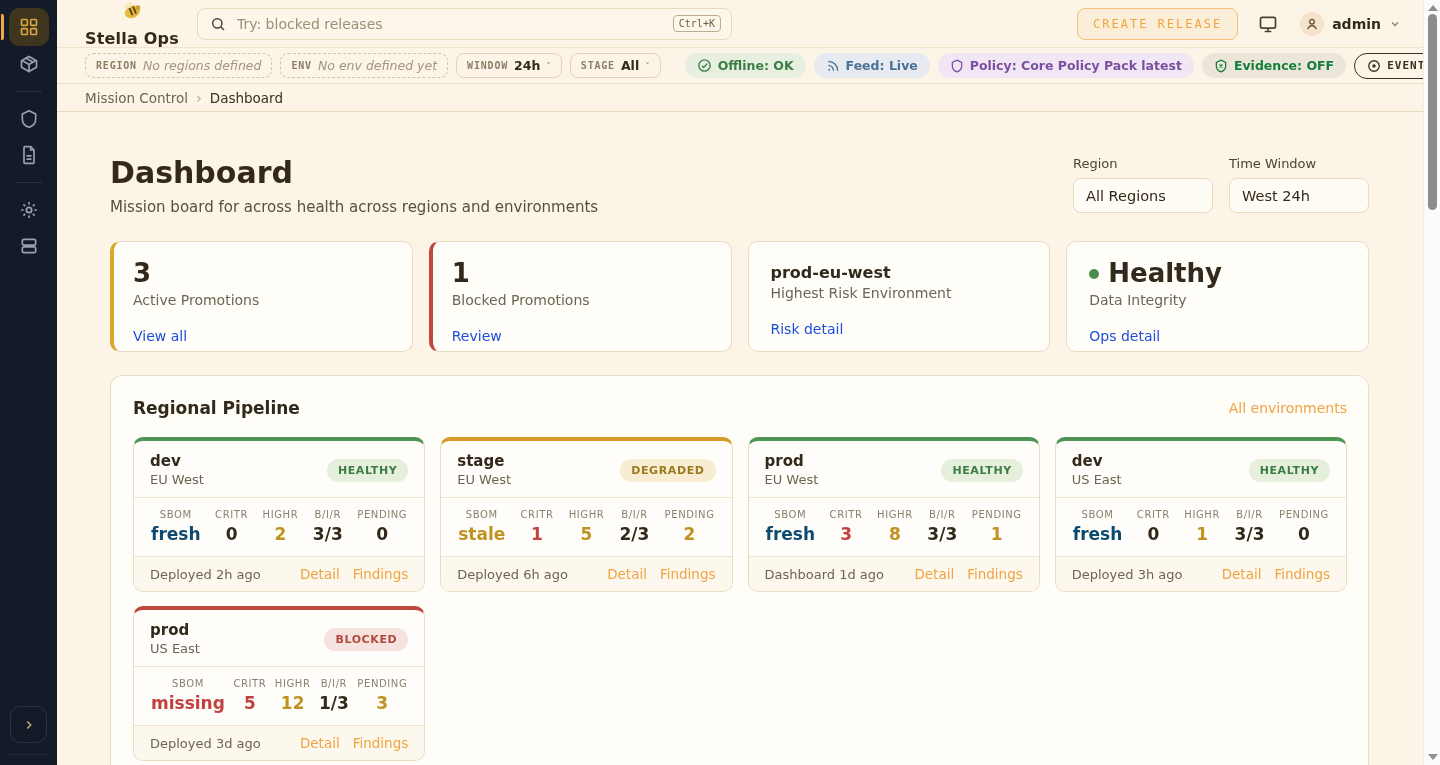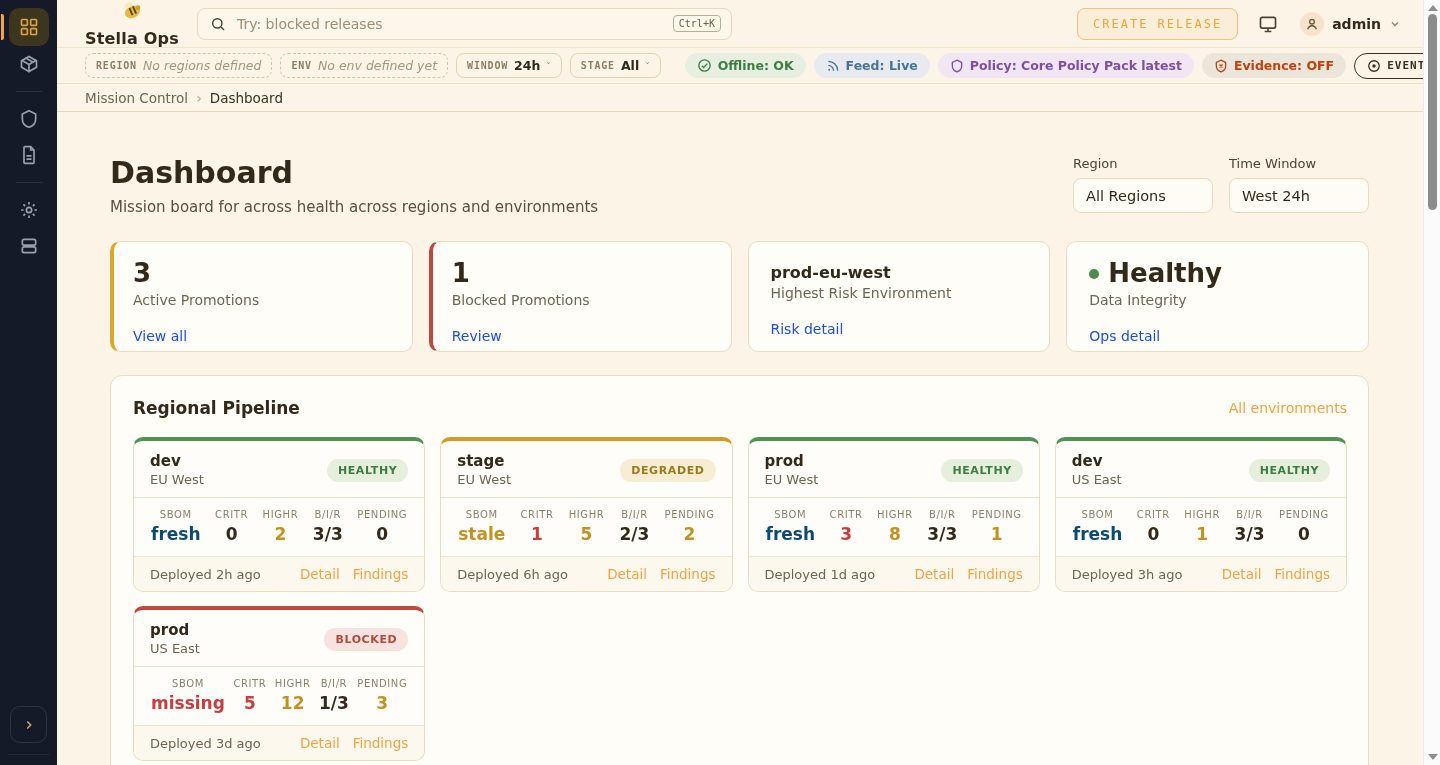--- a/index.html
+++ b/index.html
@@ -90,21 +90,21 @@
   .ctx-label { font-family:"DejaVu Sans Mono","Liberation Mono",monospace; font-size:10px; font-weight:bold; letter-spacing:0.8px; color:#8a7f66; }
   .ctx-muted-val { font-style:italic; font-size:12.5px; color:#a2977e; }
   .ctx-val { font-size:12.5px; font-weight:bold; color:#33291a; }
   .ctx-chev { font-size:9px; color:#8a816d; }
   .ctx-divider { width:1px; height:20px; background:#e3d2b2; margin:0 4px; }
   .pill { display:flex; align-items:center; gap:6px; border-radius:999px; padding:5px 12px; font-size:12.5px; font-weight:600; white-space:nowrap; cursor:pointer; }
   .pill svg { flex:none; }
   .pill-green  { background:#e7f0e0; color:#3c7d46; }
   .pill-blue   { background:#e7ebf1; color:#4a7296;align-items:center; }
   .pill-purple { background:#f0e6f4; color:#7c4fa0; }
-  .pill-grey   { background:#ece6da; color:#c2410c; }
+  .pill-grey   { background:#ece6da; color:#15803d; }
   .pill-events {
     border:1.5px solid #3a3020; color:#3a3020; background:transparent;
     font-family:"DejaVu Sans Mono","Liberation Mono",monospace; font-size:11px; font-weight:bold;
     letter-spacing:1px; padding:5px 12px;
   }
 
   
   .breadcrumbbar {
     height:28px; display:flex; align-items:center; gap:8px; padding:0 22px 0 28px;
     border-bottom:1px solid #e7d8bc; font-size:13.5px;
@@ -482,21 +482,21 @@
               <div class="stat">
                 <div class="stat-label">B/I/R</div>
                 <div class="stat-value tone-dark">3/3</div>
               </div>
               <div class="stat">
                 <div class="stat-label">PENDING</div>
                 <div class="stat-value tone-amber">1</div>
               </div>
             </div>
             <div class="pc-foot">
-              <span class="pc-deployed">Deployed 1d ago</span>
+              <span class="pc-deployed">Dashboard 1d ago</span>
               <div class="pc-links">
                 <a class="pc-link">Detail</a>
                 <a class="pc-link">Findings</a>
               </div>
             </div>
           </div>
           <div class="pcard healthy">
             <div class="pc-head">
               <div>
                 <div class="pc-name">dev</div>

